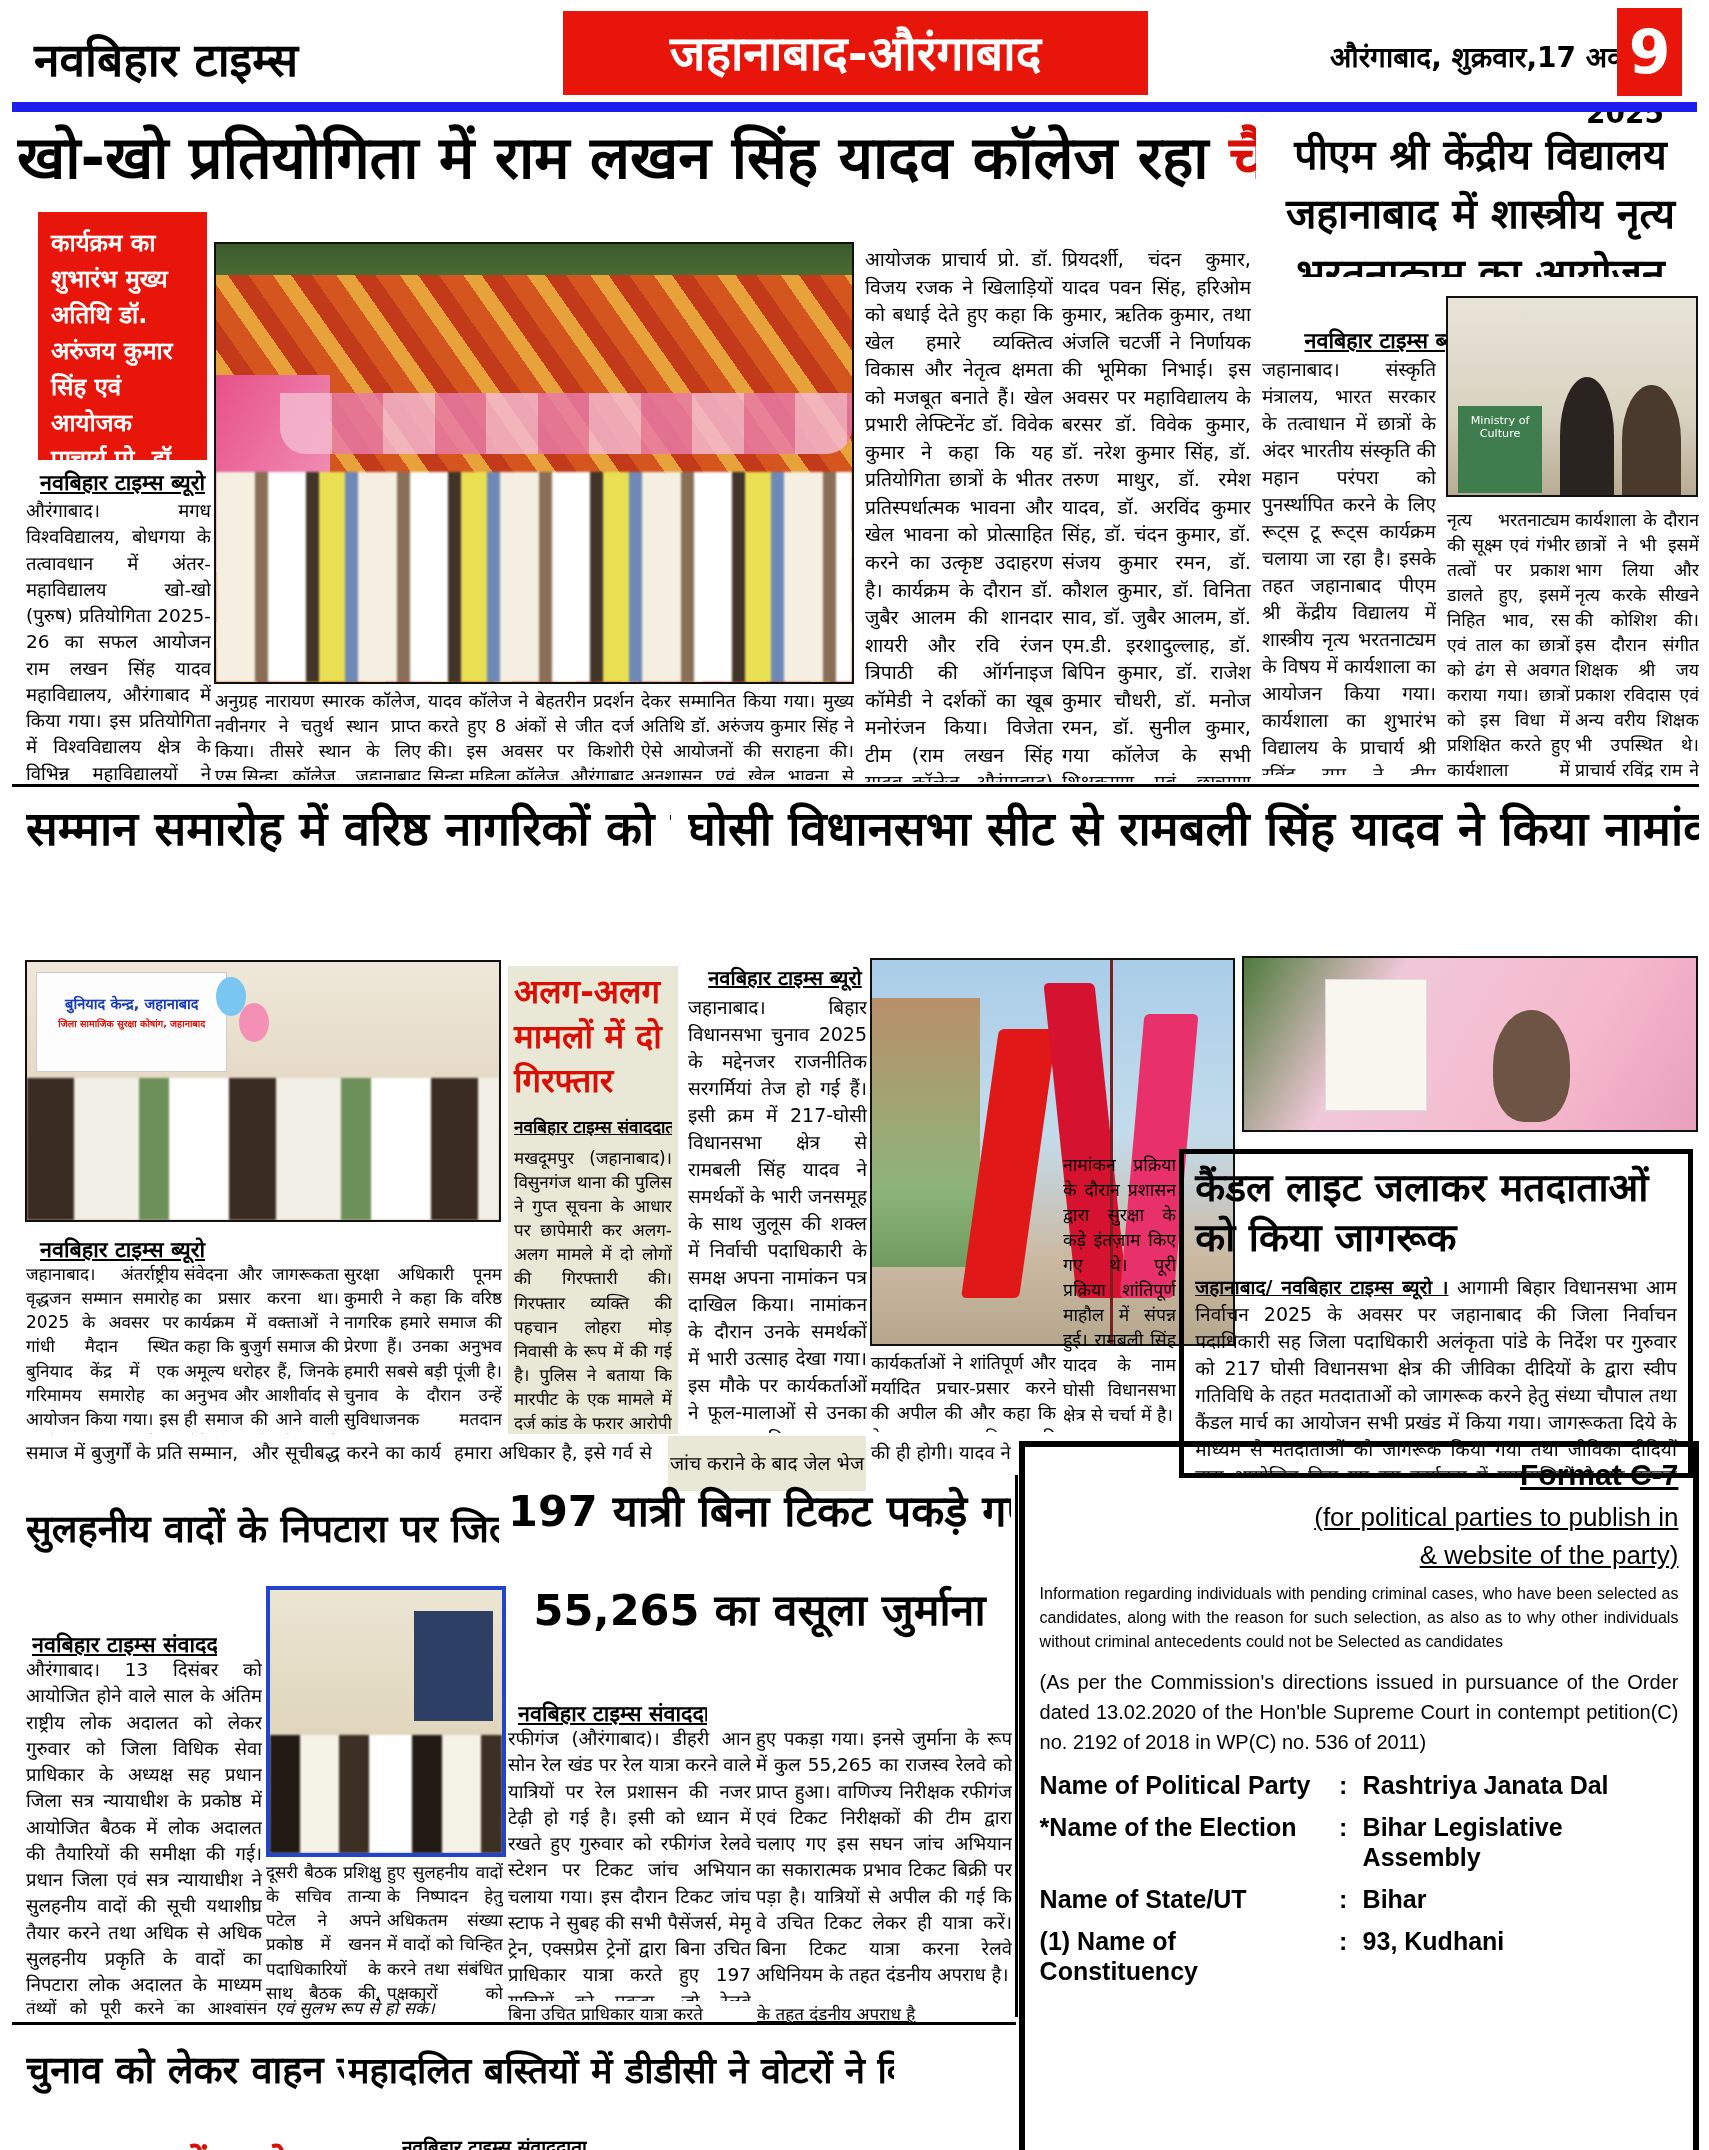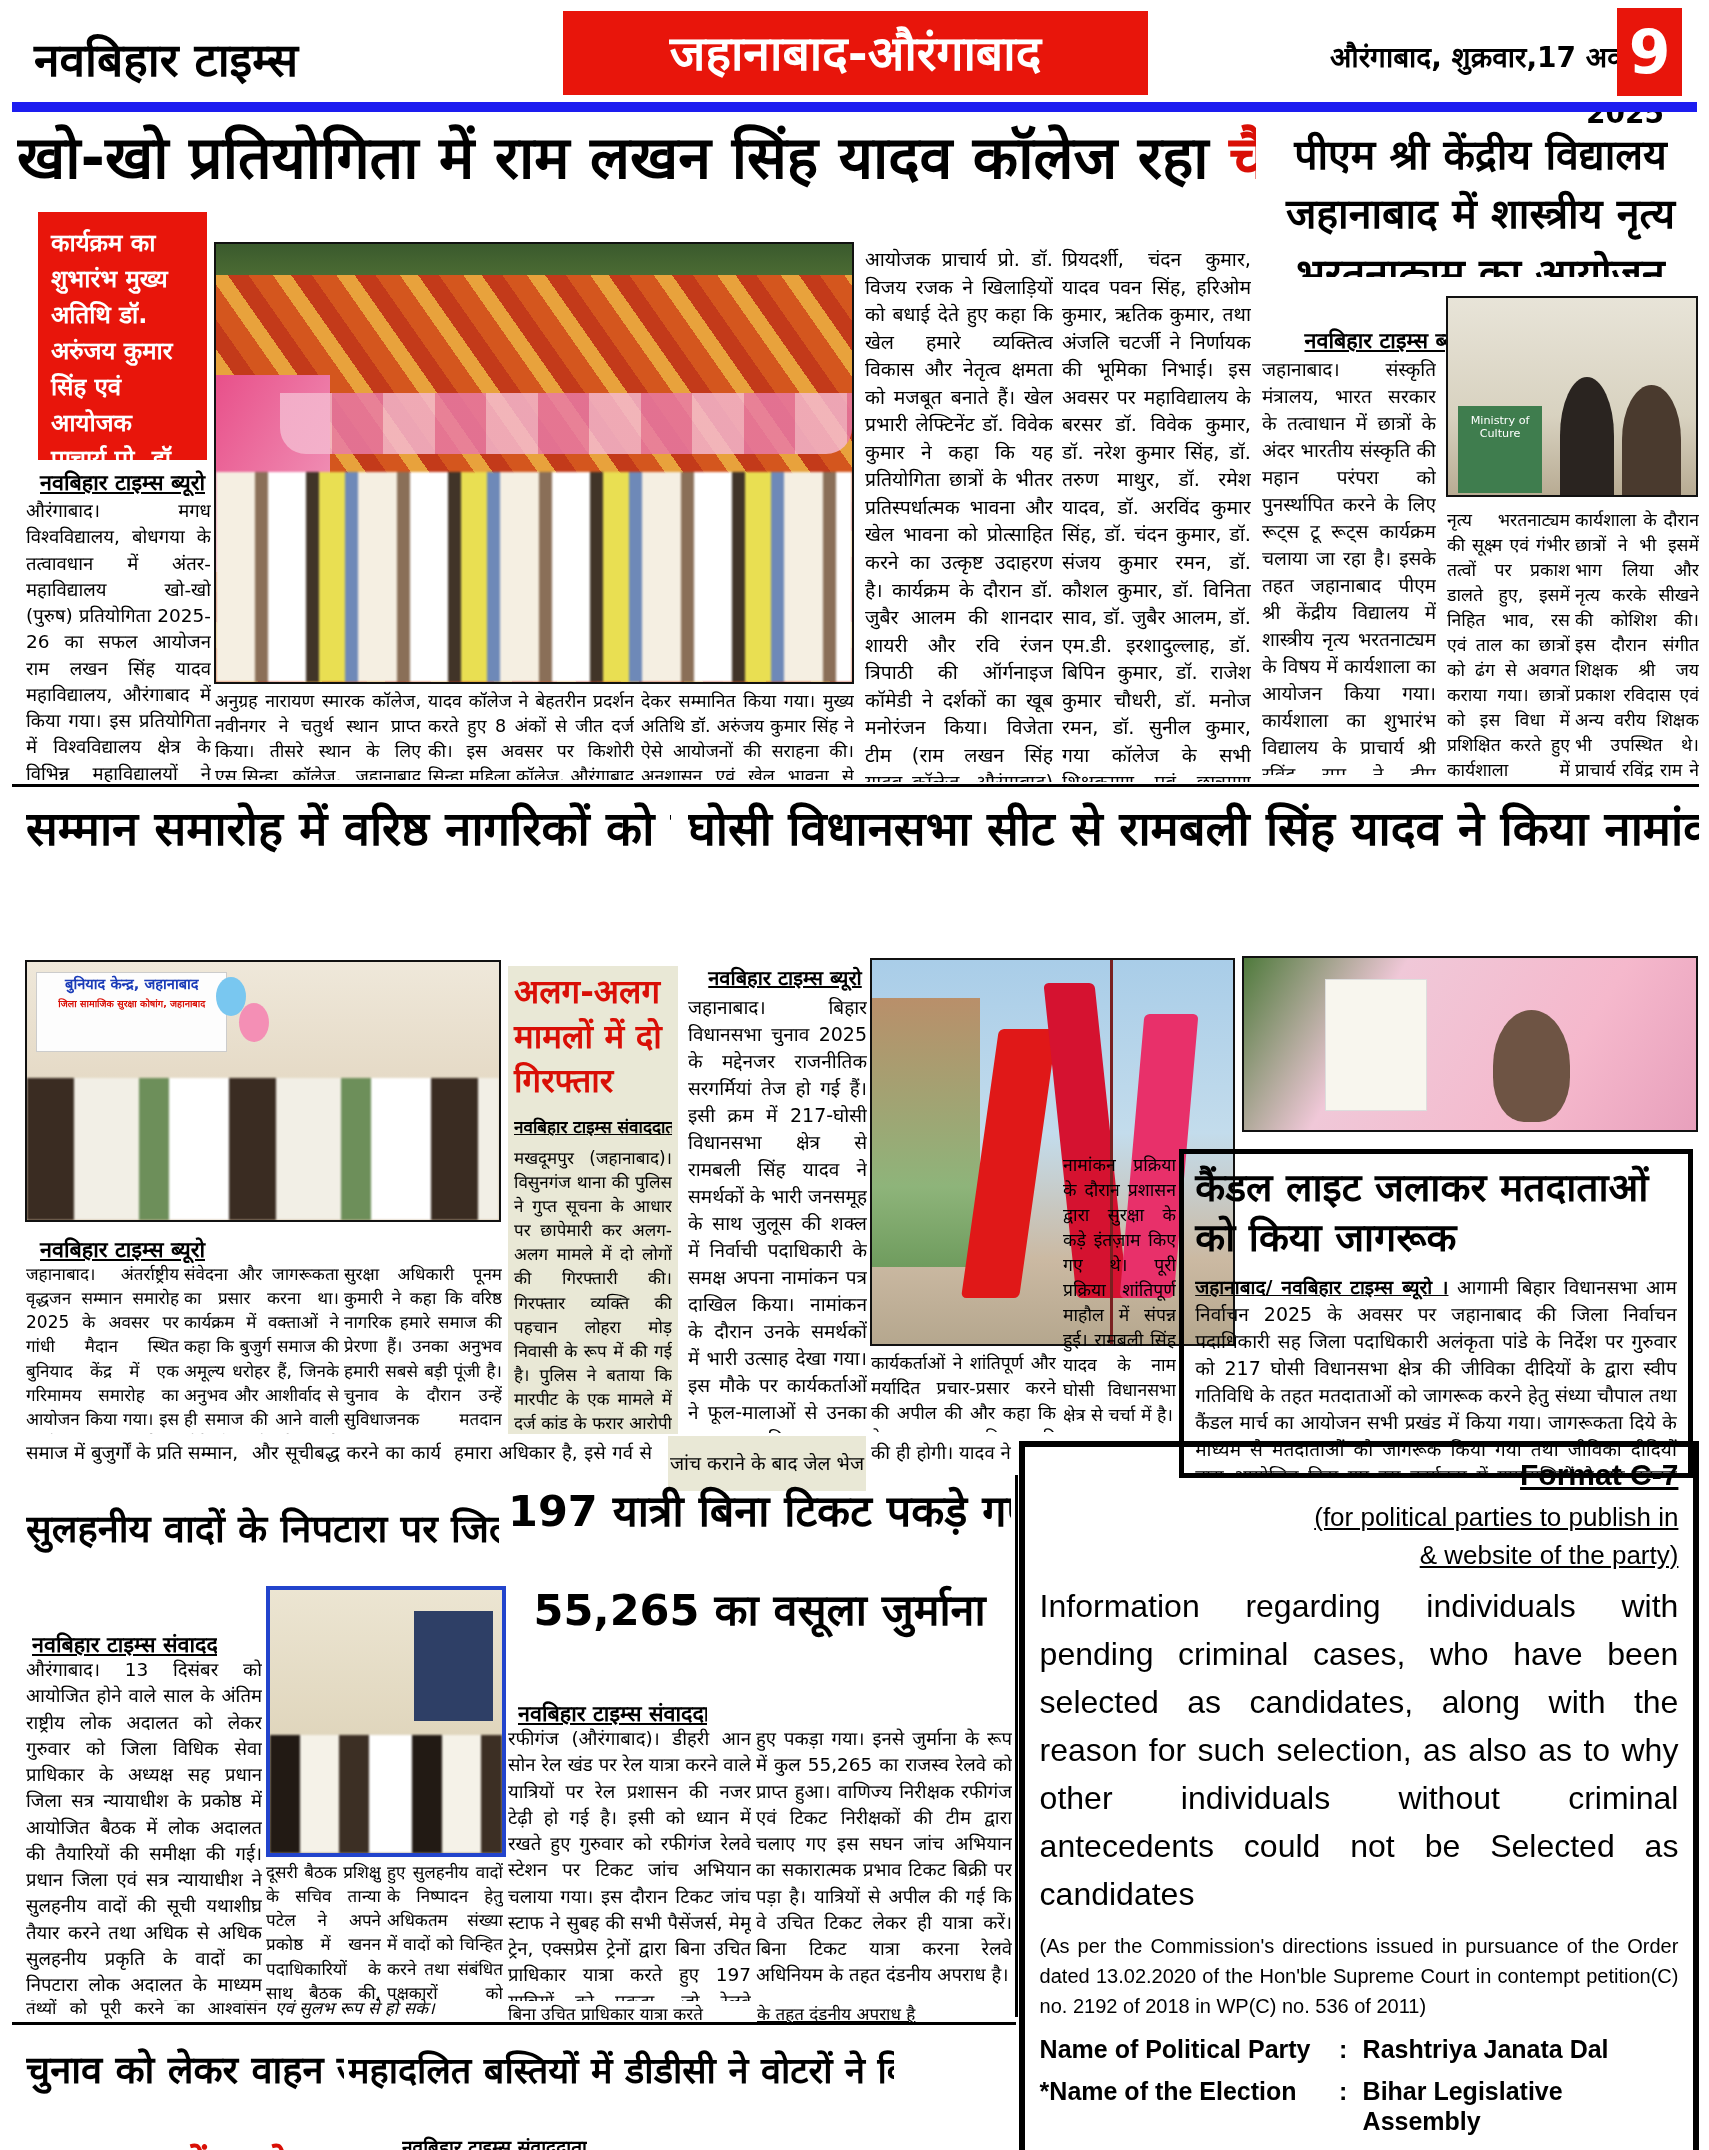--- a/index.html
+++ b/index.html
@@ -61,21 +61,21 @@
     <div class="abs" style="left:45%;top:40%;width:22%;height:60%;background:#2a2420;border-radius:50% 50% 0 0;"></div>
     <div class="abs" style="left:70%;top:44%;width:24%;height:56%;background:#4a3a2e;border-radius:50% 50% 0 0;"></div>
   </div>
   <div class="abs col" style="left:1447px;top:508px;width:123px;height:269px;font-size:17.6px;">नृत्य भरतनाट्यम की सूक्ष्म एवं गंभीर तत्वों पर प्रकाश डालते हुए, इसमें निहित भाव, रस एवं ताल का छात्रों को ढंग से अवगत कराया गया। छात्रों को इस विधा में प्रशिक्षित करते हुए कार्यशाला में भरतनाट्यम नृत्य के बारे में न केवल बताया, बल्कि छात्र एवं छात्राओं को इसके मूल तत्वों से भी परिचित कराया। उन्होंने भरतनाट्यम नृत्य की साहित्य, इतिहास, भूगोल एवं विज्ञान के पक्षों की व्याख्या की।</div>
   <div class="abs col" style="left:1575px;top:508px;width:124px;height:269px;font-size:17.6px;">कार्यशाला के दौरान छात्रों ने भी इसमें भाग लिया और नृत्य करके सीखने की कोशिश की। इस दौरान संगीत शिक्षक श्री जय प्रकाश रविदास एवं अन्य वरीय शिक्षक भी उपस्थित थे। प्राचार्य रविंद्र राम ने छात्रों के लिए इस तरह के शैक्षणिक कार्यशाला के आयोजन पर बल देते हुए कहा कि छात्र ऐसे कार्यक्रम के माध्यम से अधिक से अधिक लाभ उठाने के लिए प्रोत्साहित किया।</div>
 
   <div class="abs" style="left:12px;top:784px;width:1687px;height:3.4px;background:#000;"></div>
 
   <div class="abs hl" style="left:26px;top:795px;width:645px;height:67px;font-size:47px;line-height:67px;white-space:nowrap;overflow:hidden;">सम्मान समारोह में वरिष्ठ नागरिकों को किया सम्मानित</div>
   <div class="abs photo" style="left:25px;top:960px;width:472px;height:258px;background:linear-gradient(180deg,#efe8da 0%,#e3d7c2 55%,#cbb79a 100%);">
-    <div class="abs" style="left:2%;top:4%;width:40%;height:30%;background:#fdfdfd;border:1.3px solid #ccc;color:#1a3bb8;font-weight:bold;font-size:14.6px;text-align:center;padding-top:0;">
+    <div class="abs" style="left:2%;top:4%;width:40%;height:30%;background:#fdfdfd;border:1.3px solid #ccc;color:#1a3bb8;font-weight:bold;font-size:14.6px;text-align:center;padding-top:20px;">
       <span>बुनियाद केन्द्र, जहानाबाद</span><br>
       <span class="redtxt" style="font-size:9.5px;">जिला सामाजिक सुरक्षा कोषांग, जहानाबाद</span>
     </div>
     <div class="abs" style="left:40%;top:6%;width:30px;height:39px;background:#79c7f0;border-radius:50%;"></div>
     <div class="abs" style="left:45%;top:16%;width:30px;height:39px;background:#f48fb5;border-radius:50%;"></div>
     <div class="abs" style="left:0;top:45%;width:100%;height:55%;background:repeating-linear-gradient(90deg,#3a2c22 0 47px,#f2efe6 47px 112px,#6d8f5a 112px 142px,#ffffff 142px 202px);filter:blur(0.9px);"></div>
   </div>
   <div class="abs byline" style="left:30px;top:1234px;width:185px;">नवबिहार टाइम्स ब्यूरो</div>
   <div class="abs col" style="left:26px;top:1262px;width:153px;height:172px;font-size:17px;">जहानाबाद। अंतर्राष्ट्रीय वृद्धजन सम्मान समारोह 2025 के अवसर पर गांधी मैदान स्थित बुनियाद केंद्र में एक गरिमामय समारोह का आयोजन किया गया। इस कार्यक्रम का आयोजन जिला सामाजिक सुरक्षा कोषांग एवं जिला कार्यक्रम प्रबंधन इकाई सह बुनियाद केंद्र, जहानाबाद के सौजन्य से किया गया। समारोह में बड़ी संख्या में वरिष्ठ नागरिकों और बुजुर्ग व्यक्तियों ने भाग लिया। इस अवसर पर अधिकारियों एवं सामाजिक कार्यकर्ताओं द्वारा सभी सम्मानित अतिथियों को अंग वस्त्र एवं प्रतीक चिन्ह देकर सम्मानित किया गया।</div>
   <div class="abs col" style="left:184px;top:1262px;width:155px;height:172px;font-size:17px;">संवेदना और जागरूकता का प्रसार करना था। कार्यक्रम में वक्ताओं ने कहा कि बुजुर्ग समाज की अमूल्य धरोहर हैं, जिनके अनुभव और आशीर्वाद से ही समाज की आने वाली पीढ़ियाँ सही दिशा में आगे बढ़ती हैं। साथ ही, उपस्थित नागरिकों को मतदाता जागरूकता अभियान से भी अवगत कराया गया। अधिकारियों ने बताया कि 85 वर्ष से अधिक आयु के मतदाताओं के लिए विशेष मतदान व्यवस्था की गई है। उन्हें ब्लू पेपर के माध्यम से घर पर ही मतदान की सुविधा उपलब्ध कराई जाएगी, ताकि उन्हें मतदान केंद्र तक जाने में कठिनाई न हो।</div>
@@ -146,21 +146,21 @@
     <span>शुरू,</span><span class="redtxt"> लाखों रुपये बरामद</span>
   </div>
 
   <div class="abs hl center" style="left:348px;top:2034px;width:546px;height:73px;font-size:36px;line-height:73px;white-space:nowrap;overflow:hidden;">महादलित बस्तियों में डीडीसी ने वोटरों ने किया जागरूक</div>
   <div class="abs byline" style="left:402px;top:2134px;width:185px;font-size:19px;">नवबिहार टाइम्स संवाददाता</div>
 
   <div class="abs" style="left:1019px;top:1441px;width:680px;height:1200px;border:6.9px solid #000;box-sizing:border-box;padding:11.2px 14.6px;overflow:hidden;font-family:'Liberation Sans',sans-serif;">
     <div class="hl" style="font-size:30px;text-align:right;text-decoration:underline;margin-bottom:9.5px;">Format C-7</div>
     <div style="font-size:26px;text-align:right;text-decoration:underline;margin-bottom:6.9px;">(for political parties to publish in</div>
     <div style="font-size:26px;text-align:right;text-decoration:underline;margin-bottom:11.2px;">&amp; website of the party)</div>
-    <div class="j" style="font-size:32px;line-height:1.5;margin-bottom:13px;text-align:justify;">Information regarding individuals with pending criminal cases, who have been selected as candidates, along with the reason for such selection, as also as to why other individuals without criminal antecedents could not be Selected as candidates</div>
+    <div class="j" style="font-size:16px;line-height:1.5;margin-bottom:13px;text-align:justify;">Information regarding individuals with pending criminal cases, who have been selected as candidates, along with the reason for such selection, as also as to why other individuals without criminal antecedents could not be Selected as candidates</div>
     <div class="j" style="font-size:20px;line-height:1.5;margin-bottom:13px;text-align:justify;">(As per the Commission's directions issued in pursuance of the Order dated 13.02.2020 of the Hon'ble Supreme Court in contempt petition(C) no. 2192 of 2018 in WP(C) no. 536 of 2011)</div>
 
     <div class="kv">
       <span class="k">Name of Political Party</span>
         <span class="c">:</span>
         <span class="v">Rashtriya Janata Dal</span>
     </div>
     <div class="kv">
       <span class="k">*Name of the Election</span>
         <span class="c">:</span>

